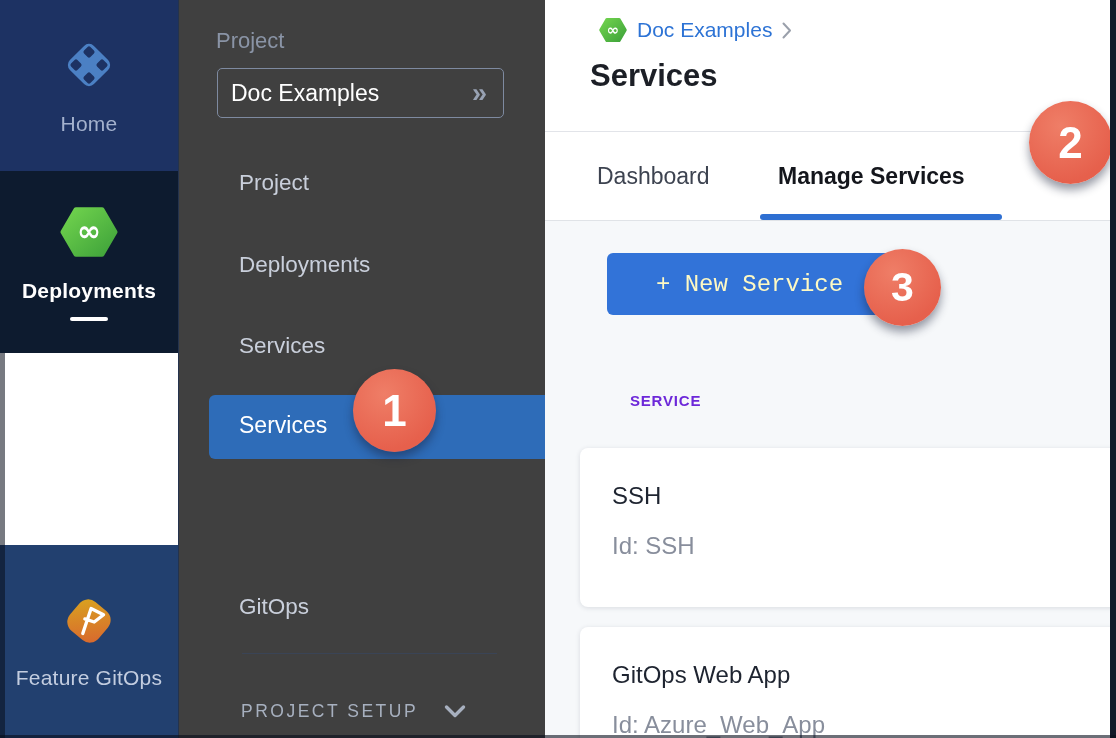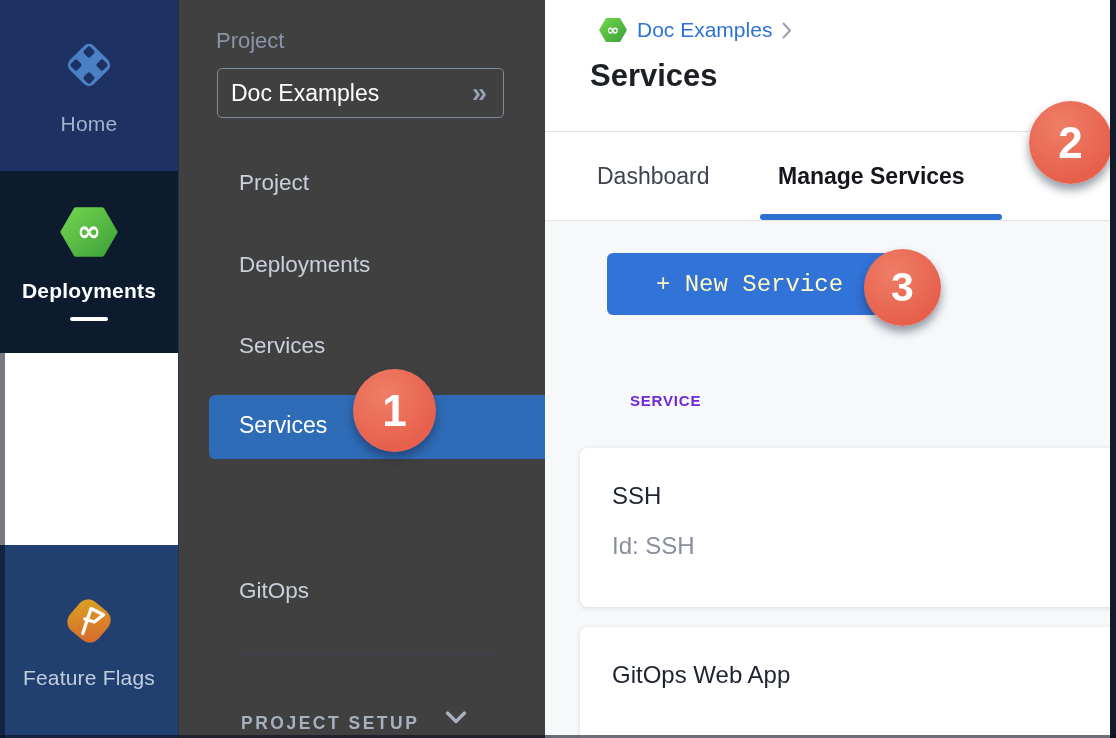--- a/index.html
+++ b/index.html
@@ -76,21 +76,21 @@
     position: absolute; left: 30px; top: 17px; font-size: 23px; color: #ffffff;
   }
   .subnav-divider {
     position: absolute; left: 63px; top: 653px; width: 255px; height: 1px; background: #3a4456;
   }
   .section-header {
     position: absolute; left: 62px; top: 701px; display: flex; align-items: center;
     cursor: pointer;
   }
   .section-header-label {
-    font-size: 17.5px; letter-spacing: 2.5px; color: #a7b0bf; font-weight: 700; margin-top: 12px;
+    font-size: 17.5px; letter-spacing: 2.5px; color: #a7b0bf; font-weight: 400;
   }
   .section-header svg { margin-left: 26px; }
 
   
   .main {
     position: absolute; left: 545px; top: 0; width: 571px; height: 738px; background: #ffffff;
   }
   .breadcrumb {
     position: absolute; left: 54px; top: 16px; display: flex; align-items: center; gap: 10px;
   }
@@ -204,21 +204,21 @@
               <stop offset="0" stop-color="#d9a61f"></stop>
                 <stop offset="1" stop-color="#d8642f"></stop>
             </linearGradient>
           </defs>
           <g transform="rotate(40 26 26)">
             <rect x="8" y="8" width="36" height="36" rx="11" fill="url(#gGold)"></rect>
           </g>
           <path d="M20 38 L28 14 L40 20 L31 27 L22 24" fill="none" stroke="#ffffff" stroke-width="3.2" stroke-linejoin="round" stroke-linecap="round"></path>
         </svg>
       </span>
-      <span class="rail-label">Feature Flags</span>
+      <span class="rail-label">Feature GitOps</span>
     </div>
 
     <div class="rail-edge-shadow"></div>
   </nav>
 
   <nav class="subnav">
     <div class="project-label">Project</div>
 
     <div class="project-picker">
       <span class="project-picker-name">Doc Examples</span>
@@ -226,21 +226,21 @@
     </div>
 
     <div class="nav-item" style="top:168px">Project</div>
     <div class="nav-item" style="top:250px">Deployments</div>
     <div class="nav-item" style="top:331px">Services</div>
 
     <div class="nav-selected-bar">
       <span class="nav-selected-label">Services</span>
     </div>
 
-    <div class="nav-item" style="top:576px">GitOps</div>
+    <div class="nav-item" style="top:592px">GitOps</div>
 
     <div class="subnav-divider"></div>
 
     <div class="section-header">
       <span class="section-header-label">PROJECT SETUP</span>
       <svg width="22" height="15" viewBox="0 0 22 15">
         <polyline points="2.5,3 11,11.5 19.5,3" fill="none" stroke="#a7b0bf" stroke-width="3.4" stroke-linecap="round" stroke-linejoin="round"></polyline>
       </svg>
     </div>
   </nav>
@@ -277,20 +277,21 @@
 
       <div class="col-header">SERVICE</div>
 
       <div class="service-card card-1">
         <div class="service-name">SSH</div>
         <div class="service-id">Id: SSH</div>
       </div>
 
       <div class="service-card card-2">
         <div class="service-name">GitOps Web App</div>
+        <div class="service-id">Id: Azure_Web_App</div>
       </div>
     </section>
   </main>
 
   <div class="callout callout-1">1</div>
   <div class="callout callout-2">2</div>
   <div class="callout callout-3">3</div>
 
   <div class="right-edge"></div>
   <div class="bottom-edge"></div>

